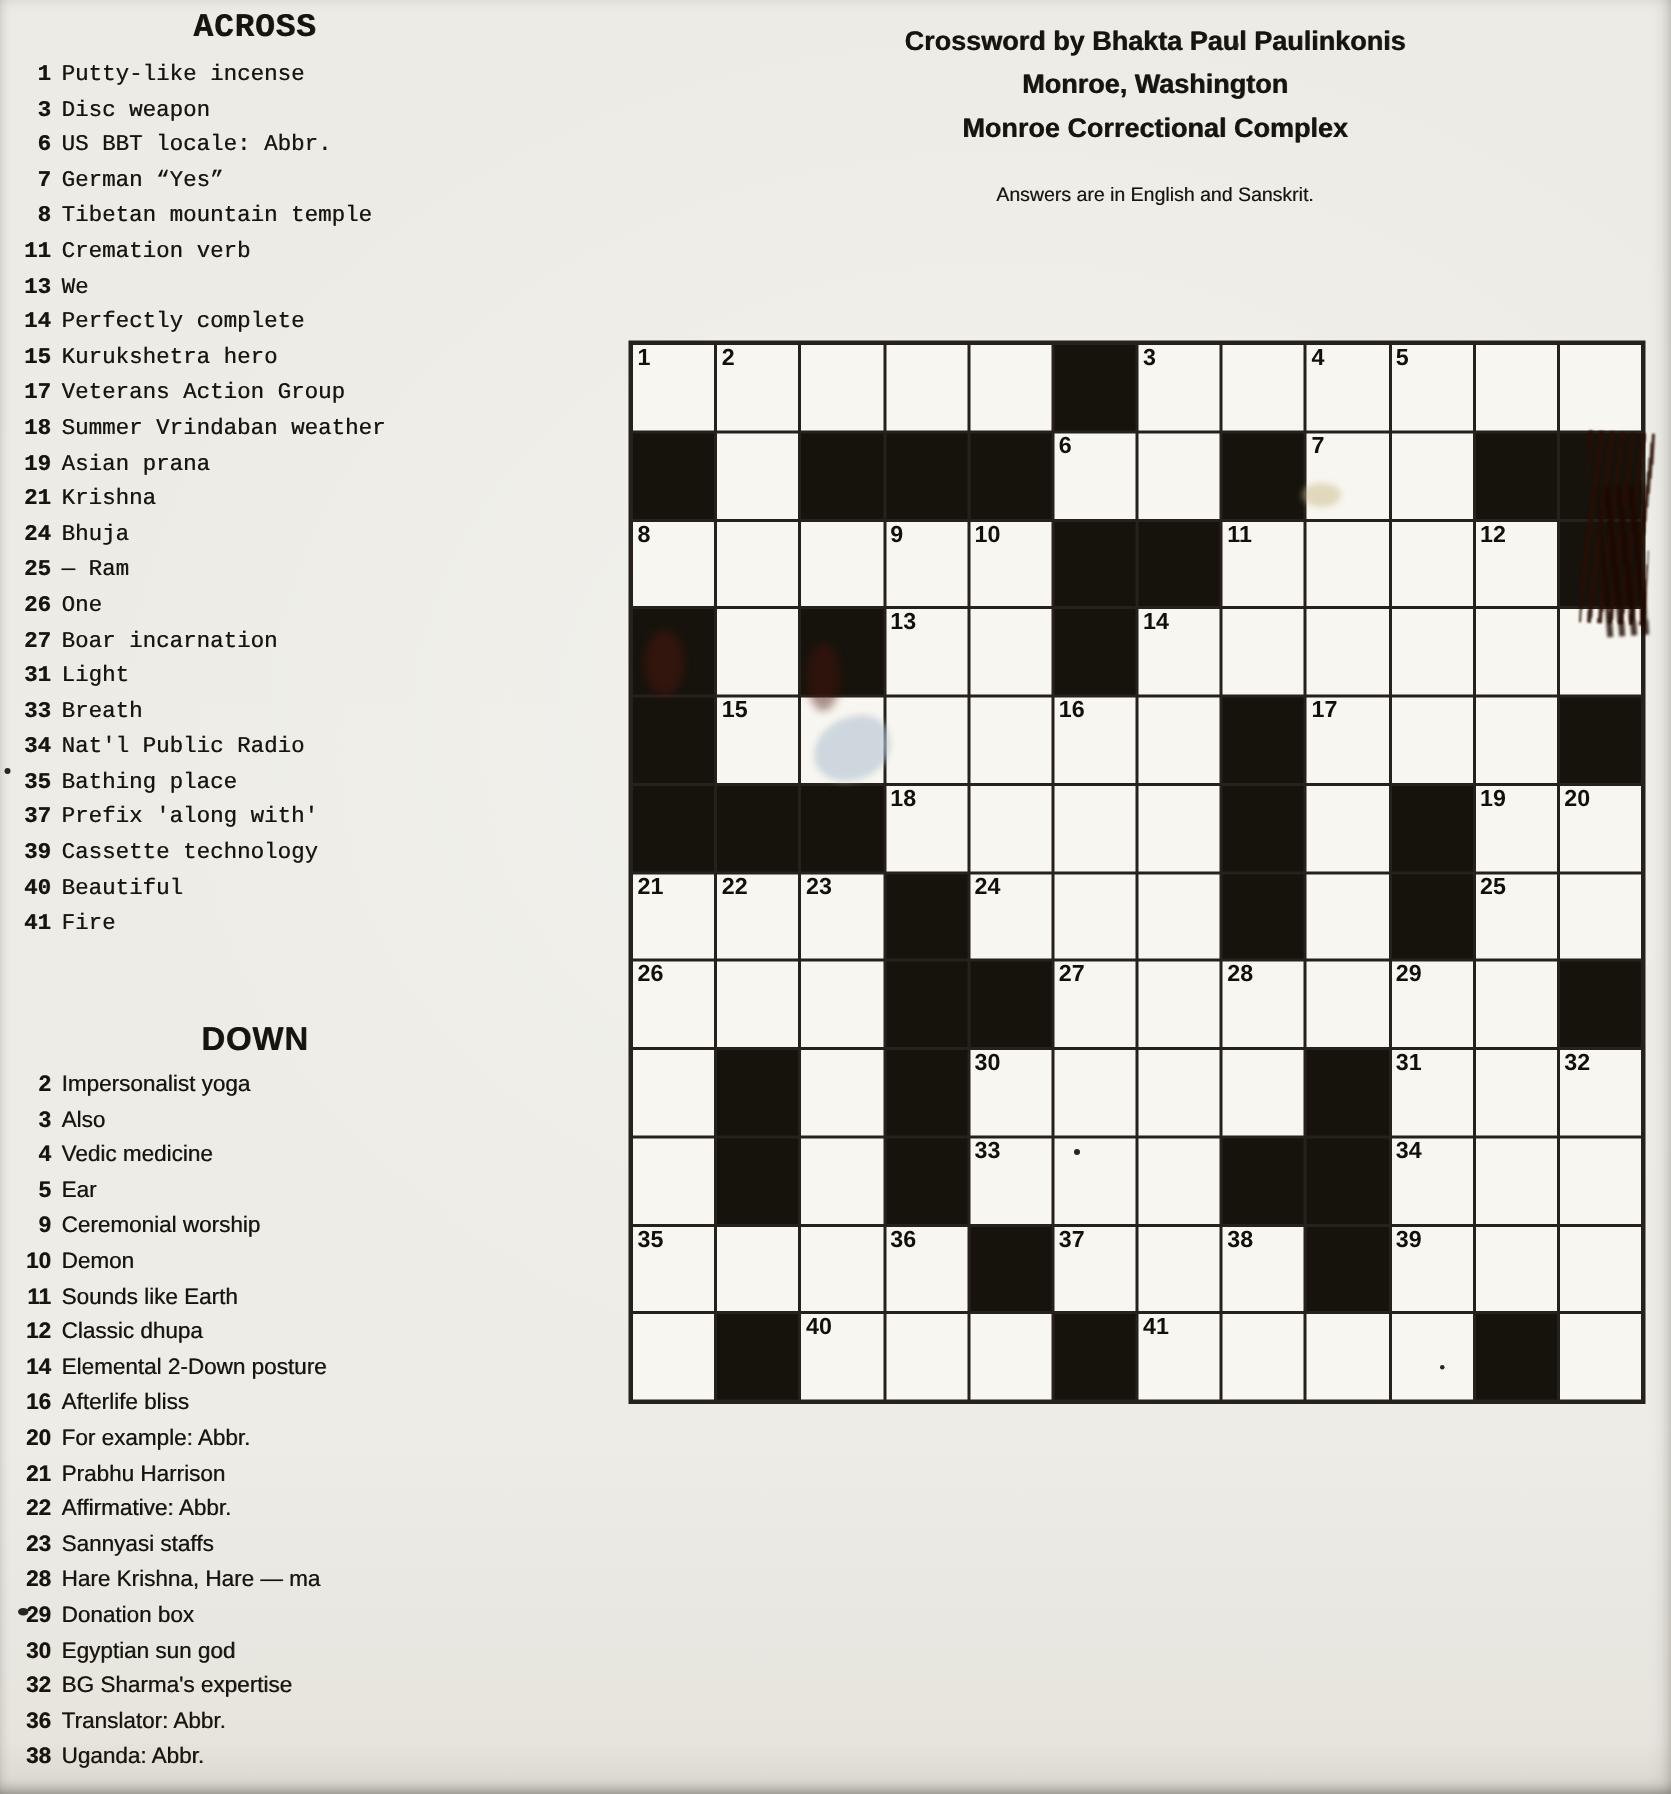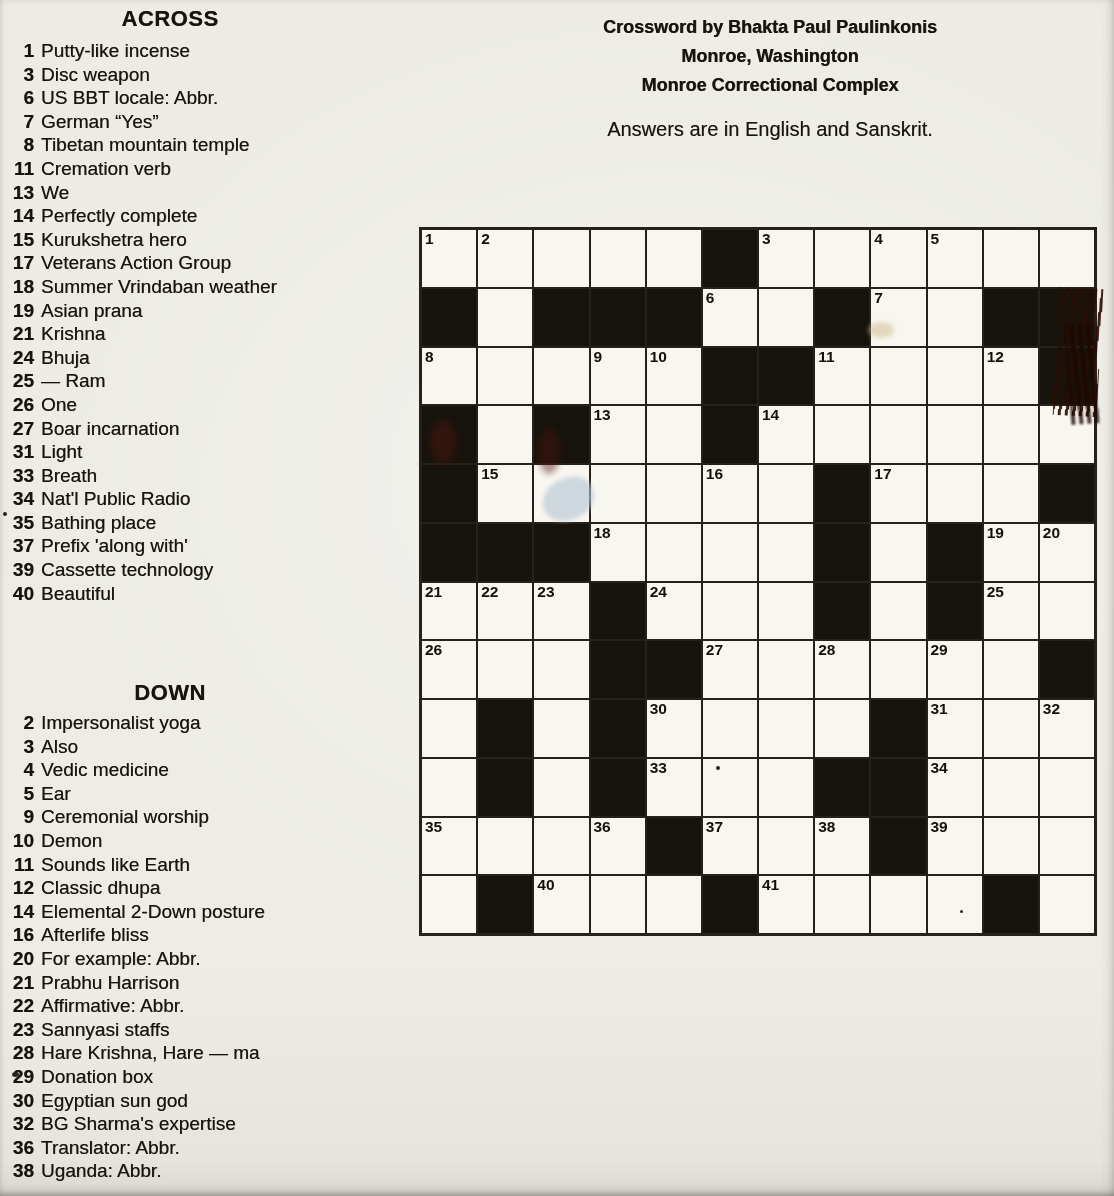--- a/index.html
+++ b/index.html
@@ -12,30 +12,30 @@
     font-family:"Liberation Sans", sans-serif;
     color:#17140e;
   }
   .page-edge{position:absolute;inset:0;pointer-events:none;
     box-shadow:inset -6px 0 14px -8px rgba(70,66,58,.45), inset 0 -7px 10px -6px rgba(70,66,58,.55), inset 4px 0 12px -9px rgba(70,66,58,.35);}
   
   .clues{position:absolute;left:0;width:340px;}
   .clues h2{margin:0 0 7px 0;text-align:center;font-size:22px;font-weight:700;letter-spacing:.5px;
     text-shadow:.4px .2px 0 rgba(23,20,14,.75);}
   .clues ol{list-style:none;margin:0;padding:0;}
-  .clue{height:23.6px;line-height:23.6px;white-space:nowrap;font-size:19px;
+  .clue{height:23.6px;line-height:23.6px;white-space:nowrap;font-size:15px;
     text-shadow:.35px .15px 0 rgba(23,20,14,.65);}
   .cnum{display:inline-block;width:34px;text-align:right;font-weight:700;margin-right:7px;}
-  #across-section{top:6px;}
+  #across-section{top:6px;font-family:Liberation Mono, monospace;}
   #down-section{top:680px;}
   #down-section h2{margin-bottom:5px;}
   
   .title-block{position:absolute;left:450px;top:13px;width:640px;text-align:center;}
   .title-line{font-size:18px;font-weight:700;line-height:29px;text-shadow:.45px .2px 0 rgba(23,20,14,.8);}
-  .title-note{margin-top:17px;font-size:20px;font-weight:400;line-height:25px;text-shadow:.3px .1px 0 rgba(23,20,14,.5);}
+  .title-note{margin-top:17px;font-size:13px;font-weight:400;line-height:25px;text-shadow:.3px .1px 0 rgba(23,20,14,.5);}
   
   #grid{position:absolute;left:420px;top:228px;width:676px;height:707px;
     display:grid;grid-template-columns:repeat(12,1fr);grid-template-rows:repeat(12,1fr);
     gap:2px;padding:2px;box-sizing:border-box;background:#26221b;
     box-shadow:0 0 0 1px #26221b;}
   .cell{position:relative;background:#f8f6f0;}
   .cell.black{background:#16130c;}
   .cellnum{position:absolute;top:1px;left:3px;font-size:15.5px;font-weight:700;line-height:1.05;color:#12100a;}
   
   .mark{position:absolute;pointer-events:none;}
@@ -78,20 +78,21 @@
       <li class="clue"><span class="cnum">25</span><span class="ctext">— Ram</span></li>
       <li class="clue"><span class="cnum">26</span><span class="ctext">One</span></li>
       <li class="clue"><span class="cnum">27</span><span class="ctext">Boar incarnation</span></li>
       <li class="clue"><span class="cnum">31</span><span class="ctext">Light</span></li>
       <li class="clue"><span class="cnum">33</span><span class="ctext">Breath</span></li>
       <li class="clue"><span class="cnum">34</span><span class="ctext">Nat'l Public Radio</span></li>
       <li class="clue"><span class="cnum">35</span><span class="ctext">Bathing place</span></li>
       <li class="clue"><span class="cnum">37</span><span class="ctext">Prefix 'along with'</span></li>
       <li class="clue"><span class="cnum">39</span><span class="ctext">Cassette technology</span></li>
       <li class="clue"><span class="cnum">40</span><span class="ctext">Beautiful</span></li>
+      <li class="clue"><span class="cnum">41</span><span class="ctext">Fire</span></li>
     </ol>
 </div>
 
 <div class="clues" id="down-section">
   <h2>DOWN</h2>
   <ol>
       <li class="clue"><span class="cnum">2</span><span class="ctext">Impersonalist yoga</span></li>
       <li class="clue"><span class="cnum">3</span><span class="ctext">Also</span></li>
       <li class="clue"><span class="cnum">4</span><span class="ctext">Vedic medicine</span></li>
       <li class="clue"><span class="cnum">5</span><span class="ctext">Ear</span></li>

